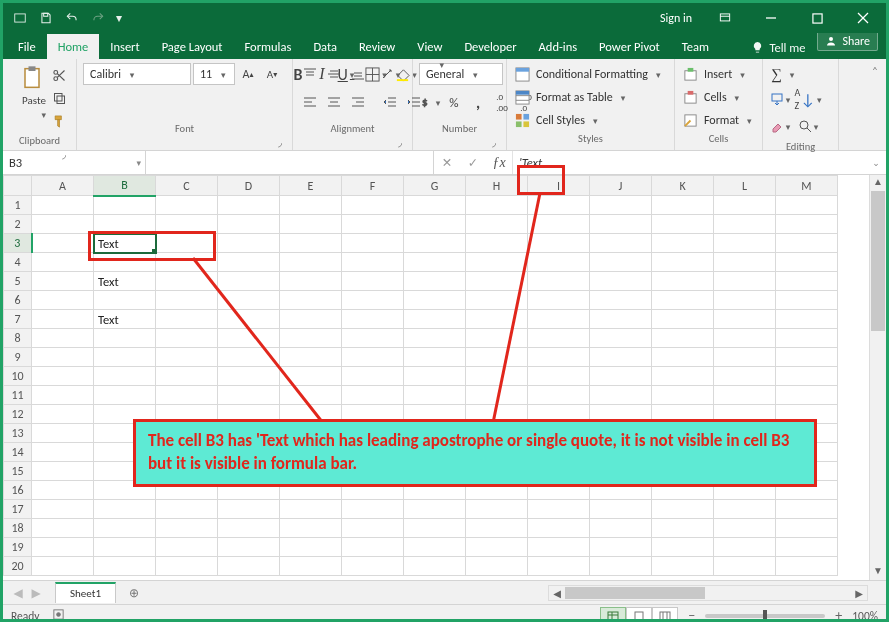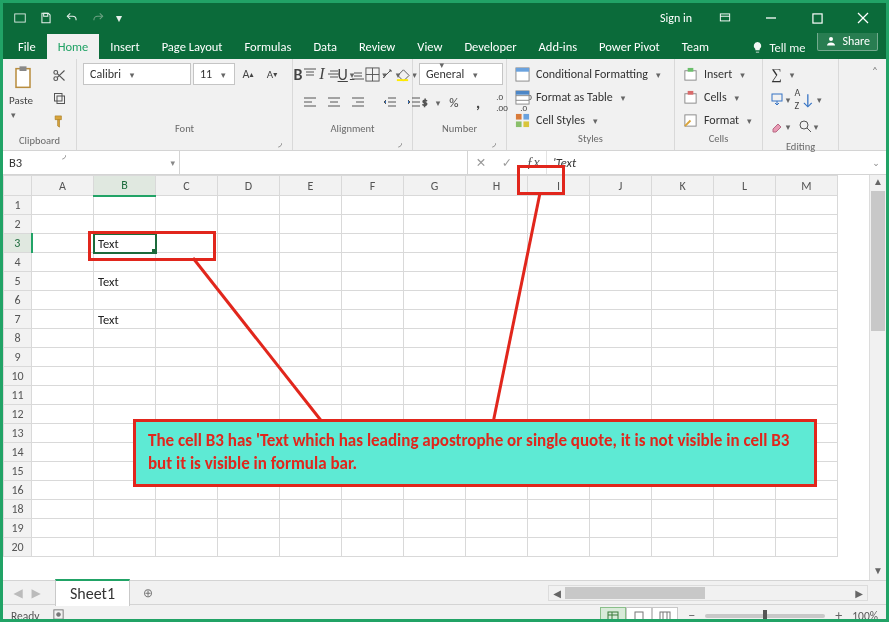--- a/index.html
+++ b/index.html
@@ -27,28 +27,28 @@
   .group { border-right:1px solid #d9d9d9; height:100%; display:flex; flex-direction:column; justify-content:space-between; padding:3px 6px 0 6px; }
   .group-label { text-align:center; font-size:10.5px; color:#6a6a6a; padding:2px 0 15px 0; position:relative;}
   .group-label .launcher { position:absolute; right:0; bottom:2px; width:12px; height:12px; }
   .group-body { flex:1; display:flex; align-items:flex-start; gap:2px; }
   .smallbtn { width:22px; height:22px; display:flex; align-items:center; justify-content:center; color:#444; border-radius:2px;}
   .dd { display:flex; align-items:center; height:22px; border:1px solid #c5c5c5; background:#fff; font-size:12px; color:#333; }
   .dd span.val{ padding:0 4px 0 6px;}
   .dd .caret { width:14px; text-align:center; color:#666; font-size:9px;}
   .btnstack { display:flex; flex-direction:column; gap:1px;}
   .rowline { display:flex; align-items:center; gap:2px; height:24px;}
-  .bigbtn { width:40px; display:flex; flex-direction:column; align-items:flex-start; justify-content:center; font-size:11px; color:#444; gap:2px; padding-top:2px;}
+  .bigbtn { width:40px; display:flex; flex-direction:column; align-items:flex-end; justify-content:center; font-size:11px; color:#444; gap:2px; padding-top:2px;}
   .bigbtn svg{ width:28px; height:28px;}
   .menuitem { display:flex; align-items:center; gap:6px; font-size:12px; color:#333; height:20px; padding:0 2px;}
   .menuitem svg{ width:15px; height:15px;}
   .caret9{ font-size:9px; color:#666; margin-left:2px;}
   
   .fxbar { height:24px; border-bottom:1px solid #d4d4d4; display:flex; align-items:stretch; font-size:12.5px; background:#fff;}
-  .namebox { width:177px; display:flex; border-right:1px solid #d4d4d4; align-items:center; padding:0 6px; color:#333; position:relative;}
+  .namebox { width:143px; display:flex; border-right:1px solid #d4d4d4; align-items:center; padding:0 6px; color:#333; position:relative;}
   .namebox .caret{position:absolute; right:4px; font-size:9px; color:#888;}
   .fxspacer{ width:288px; border-right:1px solid #d4d4d4;}
   .fxbtns { display:flex; align-items:center; border-right:1px solid #e3e3e3; }
   .fxbtns .fxb{ width:26px; display:flex; align-items:center; justify-content:center; color:#9a9a9a;}
   .fxbtns .fxb.fx{ font-style:italic; color:#555; font-family:"Times New Roman",serif; font-size:14px;}
   .fxinput { flex:1; padding:6px 6px; display:flex; align-items:center; color:#333; position:relative;font-style:italic;}
   .fxexpand { width:20px; display:flex; align-items:center; justify-content:center; color:#888; font-size:9px;}
   
   .gridwrap { position:relative; height:405px; overflow:hidden; background:#fff;}
   table.grid { border-collapse:collapse; table-layout:fixed; font-size:12.5px; color:#222;}
@@ -57,21 +57,21 @@
   table.grid thead th.corner{ background:#f2f2f2; width:28px;}
   table.grid tbody th { background:#f2f2f2; font-weight:normal; color:#555; width:28px; text-align:center; font-size:12px;}
   table.grid td { padding:0 4px; white-space:nowrap;}
   .colw { width:62px;}
   .sel-col { background:#e0e8e0 !important; color:#1c6b3c !important; border-bottom:2px solid #21a366 !important;}
   .sel-row { background:#e0e8e0 !important; color:#1c6b3c !important; border-right:2px solid #21a366 !important;}
   
   .sheetbar { height:24px; border-top:1px solid #d4d4d4; display:flex; align-items:center; font-size:12px; background:#f1f1f1; position:relative;}
   .sheetnav{ display:flex; gap:0; padding:0 6px; color:#888;}
   .sheetnav span{ width:18px; text-align:center;}
-  .sheettab{ background:#fff; border:1px solid #c9c9c9; border-bottom:none; padding:3px 14px; margin-left:4px; border-top:2px solid #21a366; font-size:16px; color:#333;}
+  .sheettab{ background:#fff; border:1px solid #c9c9c9; border-bottom:none; padding:3px 14px; margin-left:4px; border-top:2px solid #21a366; font-size:11px; color:#333;}
   .addsheet{ width:24px; height:20px; margin-left:6px; display:flex; align-items:center; justify-content:center; color:#777; border:1px solid transparent;}
   .hscroll{ position:absolute; right:18px; bottom:3px; width:320px; height:16px; background:#f1f1f1; border:1px solid #dcdcdc; display:flex; align-items:center;}
   .hscroll .track{ flex:1; position:relative; height:100%;}
   .hscroll .thumb{ position:absolute; left:0; width:140px; top:1px; bottom:1px; background:#c8c8c8;}
   .hscroll .arr{ width:16px; text-align:center; color:#666; font-size:10px;}
   
   .status { height:22px; background:#f1f1f1; border-top:1px solid #d4d4d4; display:flex; align-items:center; font-size:11.5px; color:#555; padding:0 8px;}
   .status .right{ margin-left:auto; display:flex; align-items:center; gap:10px;}
   .viewsw { display:flex; gap:0;}
   .viewsw span{ width:26px; height:18px; border:1px solid #c8c8c8; display:flex; align-items:center; justify-content:center; font-size:10px; background:#fff;}
@@ -756,20 +756,36 @@
             <td></td>
             <td></td>
             <td></td>
             <td></td>
             <td></td>
             <td></td>
             <td></td>
             <td></td>
           </tr>
           <tr>
+            <th class="">17</th>
+            <td></td>
+            <td></td>
+            <td></td>
+            <td></td>
+            <td></td>
+            <td></td>
+            <td></td>
+            <td></td>
+            <td></td>
+            <td></td>
+            <td></td>
+            <td></td>
+            <td></td>
+          </tr>
+          <tr>
             <th class="">18</th>
             <td></td>
             <td></td>
             <td></td>
             <td></td>
             <td></td>
             <td></td>
             <td></td>
             <td></td>
             <td></td>

